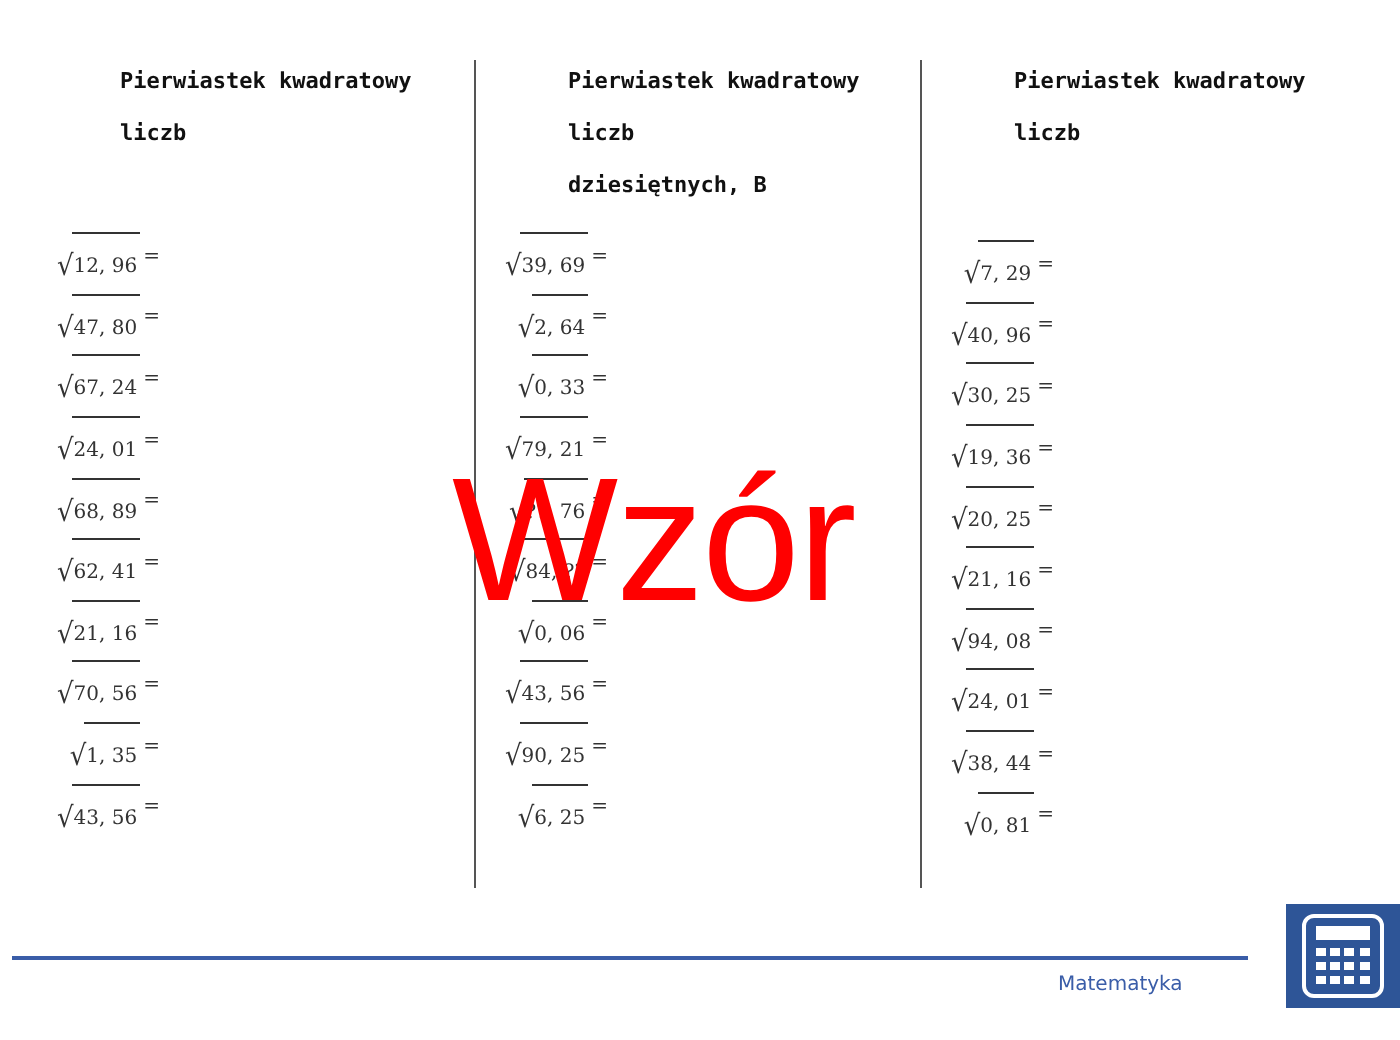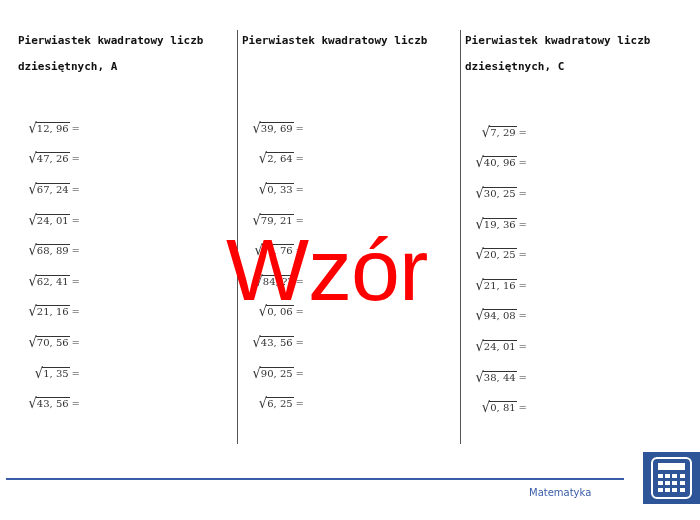--- a/index.html
+++ b/index.html
@@ -10,35 +10,35 @@
     }
     .col {
       position: absolute; top: 30px; width: 220px; height: 414px;
     }
     .col.a { left: 18px; }
     .col.b { left: 237px; border-left: 1.5px solid #555; padding-left: 4px; }
     .col.c { left: 460px; border-left: 1.5px solid #555; padding-left: 4px; }
     .col-title {
       font-family: "DejaVu Sans Mono", monospace; font-weight: bold;
       font-size: 11px; color: #111; line-height: 26px;
-      margin-top: -2px; letter-spacing: 0px;
+      margin-top: -2px; letter-spacing: 0px; margin-left: 42px;
     }
     .list { position: absolute; left: 0; width: 100px; }
     .col.a .list { top: 83px; left: 0; }
     .col.b .list { top: 83px; left: 4px; }
     .col.c .list { top: 87px; left: 4px; }
     .item {
       height: 30.6px; display: flex; justify-content: flex-end;
       align-items: center; width: 62px;
       font-size: 10px; color: #333;
     }
     .sqrt { display: inline-flex; align-items: flex-end; }
     .rad-sign { font-size: 13px; line-height: 12px; color: #333; transform: scaleY(1.1); }
     .rad {
-      border-top: 1px solid #333; padding: 0 1px 0 1px; line-height: 12px;
+      border-top: 1px solid #333; padding: 11px 1px 0 1px; line-height: 12px;
       font-size: 10px; margin-left: -1px;
     }
     .eq { margin-left: 2px; font-size: 10px; }
     .watermark {
       position: absolute; left: 226px; top: 226px;
       font-family: "Liberation Sans", sans-serif; font-size: 88px;
       color: #ff0000; line-height: 1; letter-spacing: -1px;
     }
     .footer-line {
       position: absolute; left: 6px; top: 478px; width: 618px; height: 2px;
@@ -52,34 +52,33 @@
       position: absolute; left: 643px; top: 452px; width: 57px; height: 52px;
       background: #2e5597;
     }
   </style>
 </head>
 <body>
 
 <div class="col a">
   <div class="col-title">
     <div>Pierwiastek kwadratowy liczb</div>
-    <div>dziesiętnych, A</div>
   </div>
   <div class="list">
     <div class="item">
         <span class="sqrt">
           <span class="rad-sign">√</span>
           <span class="rad">12, 96</span>
         </span>
         <span class="eq">=</span>
       </div>
     <div class="item">
         <span class="sqrt">
           <span class="rad-sign">√</span>
-          <span class="rad">47, 26</span>
+          <span class="rad">47, 80</span>
         </span>
         <span class="eq">=</span>
       </div>
     <div class="item">
         <span class="sqrt">
           <span class="rad-sign">√</span>
           <span class="rad">67, 24</span>
         </span>
         <span class="eq">=</span>
       </div>
@@ -131,20 +130,21 @@
           <span class="rad">43, 56</span>
         </span>
         <span class="eq">=</span>
       </div>
   </div>
 </div>
 
 <div class="col b">
   <div class="col-title">
     <div>Pierwiastek kwadratowy liczb</div>
+    <div>dziesiętnych, B</div>
   </div>
   <div class="list">
     <div class="item">
         <span class="sqrt">
           <span class="rad-sign">√</span>
           <span class="rad">39, 69</span>
         </span>
         <span class="eq">=</span>
       </div>
     <div class="item">
@@ -209,21 +209,20 @@
           <span class="rad">6, 25</span>
         </span>
         <span class="eq">=</span>
       </div>
   </div>
 </div>
 
 <div class="col c">
   <div class="col-title">
     <div>Pierwiastek kwadratowy liczb</div>
-    <div>dziesiętnych, C</div>
   </div>
   <div class="list">
     <div class="item">
         <span class="sqrt">
           <span class="rad-sign">√</span>
           <span class="rad">7, 29</span>
         </span>
         <span class="eq">=</span>
       </div>
     <div class="item">

